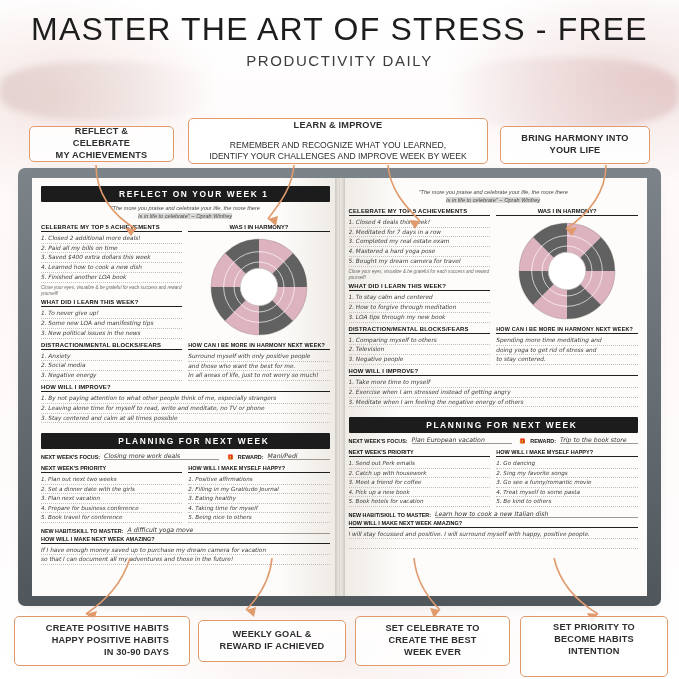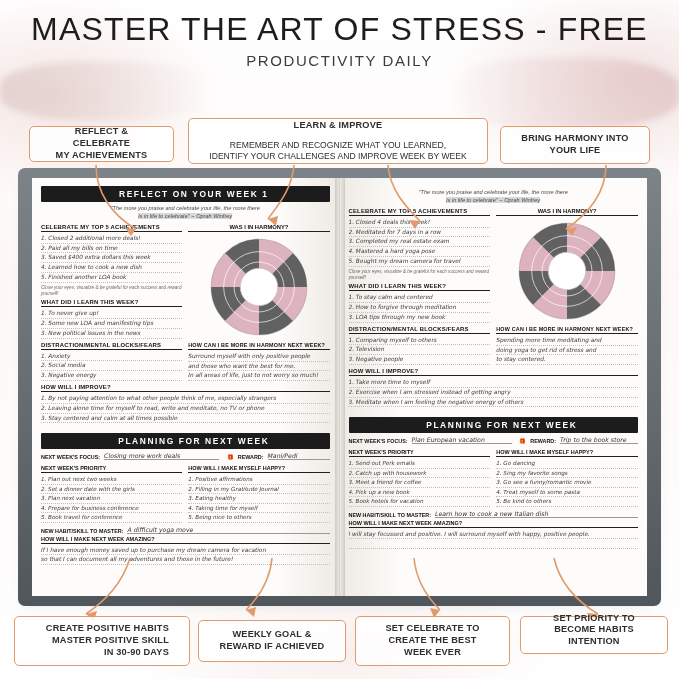--- a/index.html
+++ b/index.html
@@ -411,32 +411,32 @@
 </div>
 <div class="arrow" style="left:548px;top:556px;">
   <svg width="60" height="72" viewBox="0 0 60 72">
       <path d="M6 2 C 12 28, 30 46, 50 58" stroke="#e09a6b" stroke-width="1.6" fill="none"></path>
       <path d="M50 58 l -11 -1 l 5 10 z" fill="#e09a6b"></path>
     </svg>
 </div>
 
 <div class="callout c-big" style="left:14px;top:616px;width:176px;height:50px;display:flex;flex-direction:column;align-items:flex-end;justify-content:center;">
   <div>CREATE POSITIVE HABITS</div>
-  <div>MASTER POSITIVE SKILL</div>
+  <div>HAPPY POSITIVE HABITS</div>
   <div>IN 30-90 DAYS</div>
 </div>
 
 <div class="callout c-big" style="left:198px;top:620px;width:148px;height:42px;display:flex;flex-direction:column;align-items:center;justify-content:center;">
   <div>WEEKLY GOAL &amp;</div>
   <div>REWARD IF ACHIEVED</div>
 </div>
 
 <div class="callout c-big" style="left:355px;top:616px;width:155px;height:50px;display:flex;flex-direction:column;align-items:center;justify-content:center;">
   <div>SET CELEBRATE TO</div>
   <div>CREATE THE BEST</div>
   <div>WEEK EVER</div>
 </div>
 
-<div class="callout c-big" style="left:520px;top:616px;width:148px;height:38px;display:flex;flex-direction:column;align-items:center;justify-content:flex-end;">
+<div class="callout c-big" style="left:520px;top:616px;width:148px;height:61px;display:flex;flex-direction:column;align-items:center;justify-content:flex-start;">
   <div>SET PRIORITY TO</div>
   <div>BECOME HABITS</div>
   <div>INTENTION</div>
 </div>
 
 </body></html>

